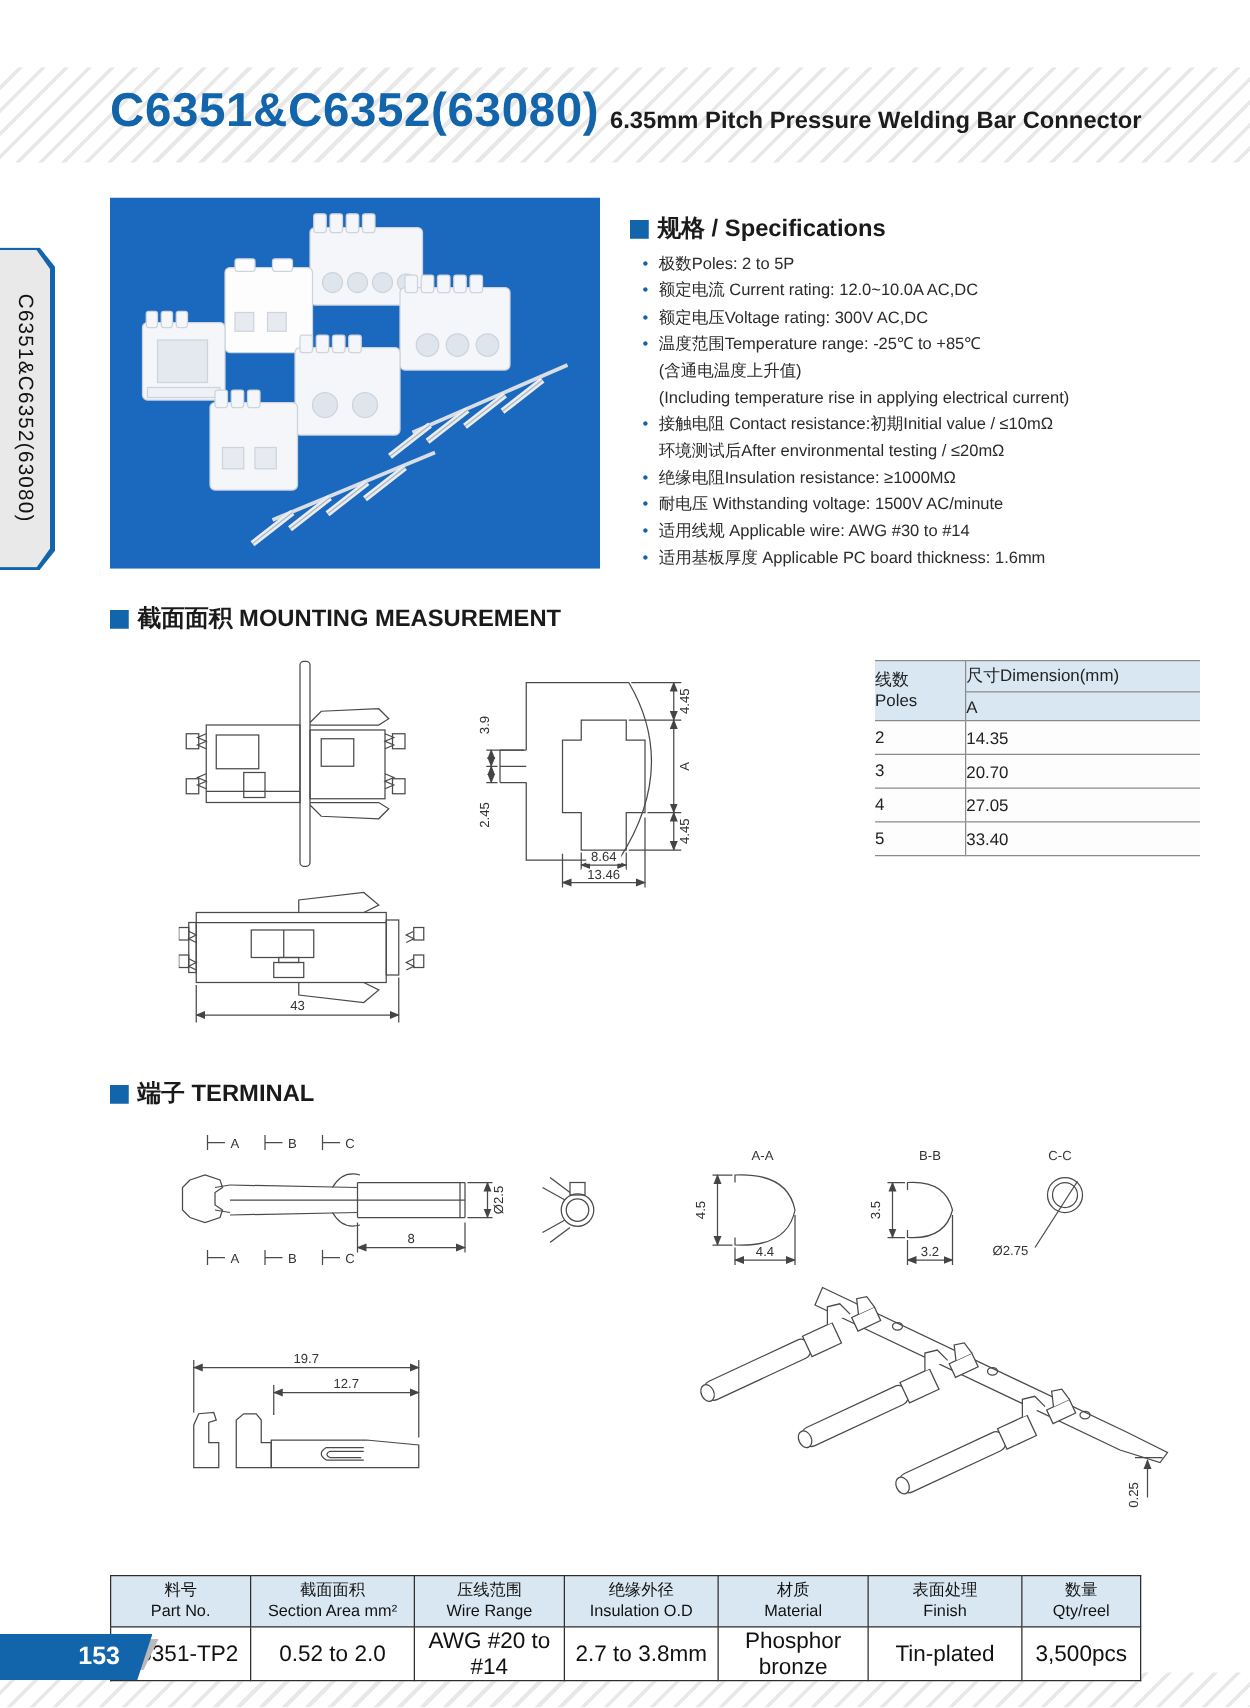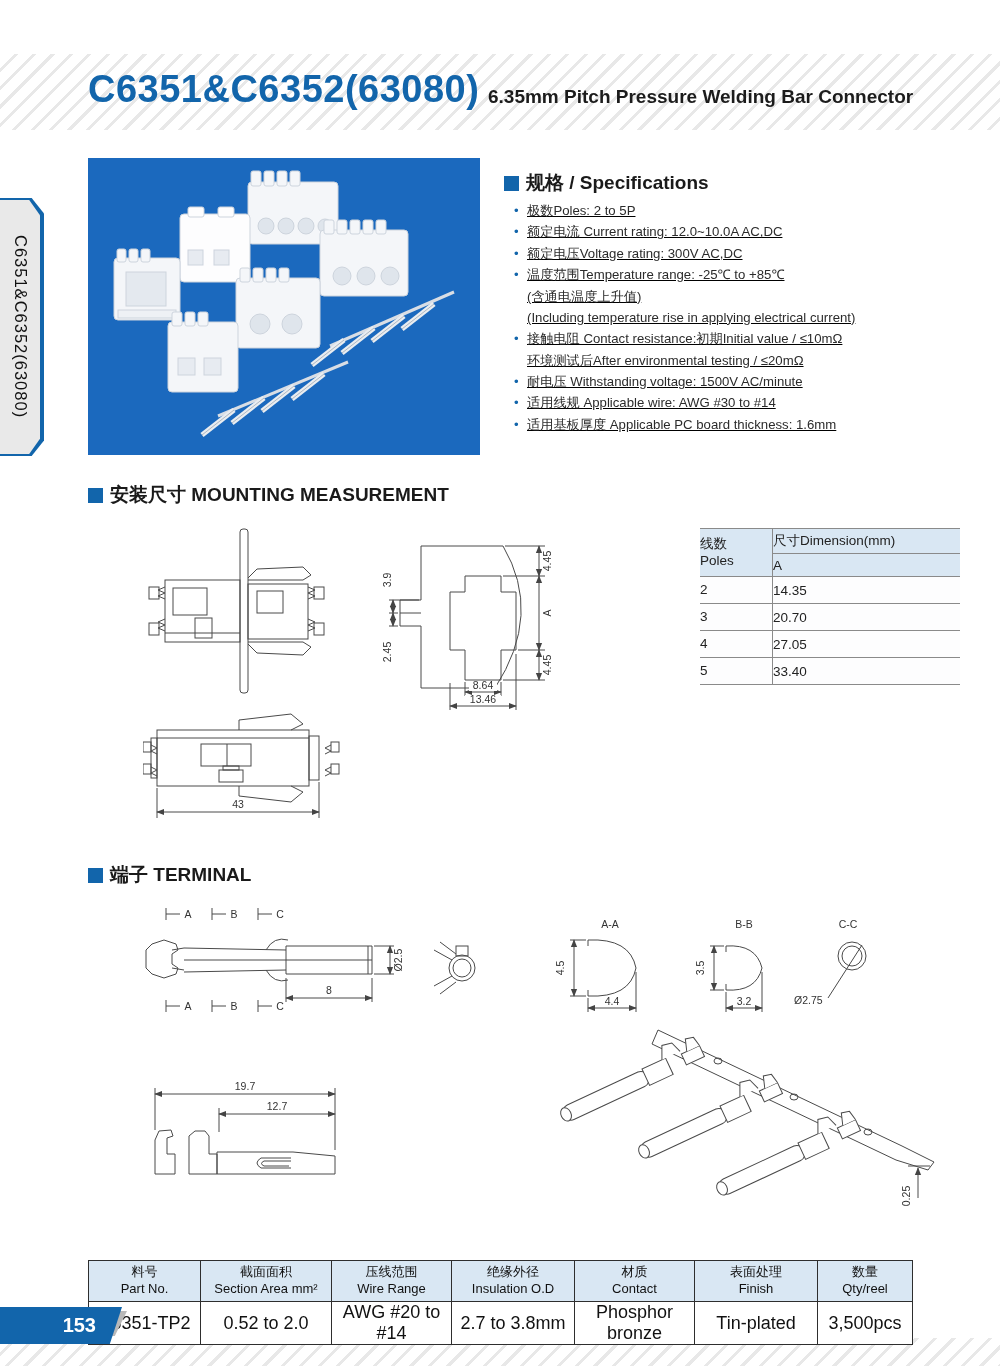--- a/index.html
+++ b/index.html
@@ -32,21 +32,21 @@
 
   
   .sec-head { position:absolute; display:flex; align-items:center; gap:7px; }
   .sec-head .sq { width:15px; height:15px; background:#1265ab; flex:0 0 auto; }
   .sec-head .txt { font-size:19px; font-weight:bold; color:#1a1a1a; white-space:nowrap; }
   .head-specs { left:504px; top:170px; }
   .head-mount { left:88px; top:482px; }
   .head-term  { left:88px; top:862px; }
 
   
-  .spec-list { position:absolute; left:514px; top:200px; width:462px; list-style:none; margin:0; padding:0;text-decoration:underline; }
+  .spec-list { position:absolute; left:514px; top:200px; width:462px; list-style:none; margin:0; padding:0; }
   .spec-list li { position:relative; padding-left:13px; font-size:13.2px; color:#2b2b2b; line-height:1.62; }
   .spec-list li::before { content:"•"; position:absolute; left:0; top:0; color:#1265ab; }
   .spec-list .cont { font-size:13.2px; color:#2b2b2b; line-height:1.62; }
 
   
   svg.draw { position:absolute; stroke:#4a4a4a; fill:none; stroke-width:1; }
   svg.draw text { stroke:none; fill:#333; font-size:10.5px; font-family:"Liberation Sans", sans-serif; }
 
   
   .dim-table { position:absolute; left:700px; top:528px; width:260px; border-collapse:collapse;
@@ -190,28 +190,29 @@
     <li><span>额定电压Voltage rating: 300V AC,DC</span></li>
     <li>
       <span>温度范围Temperature range: -25℃ to +85℃</span>
       <div class="cont">(含通电温度上升值)</div>
       <div class="cont">(Including temperature rise in applying electrical current)</div>
     </li>
     <li>
       <span>接触电阻 Contact resistance:初期Initial value / ≤10mΩ</span>
       <div class="cont">环境测试后After environmental testing / ≤20mΩ</div>
     </li>
+    <li><span>绝缘电阻Insulation resistance: ≥1000MΩ</span></li>
     <li><span>耐电压 Withstanding voltage: 1500V AC/minute</span></li>
     <li><span>适用线规 Applicable wire: AWG #30 to #14</span></li>
     <li><span>适用基板厚度 Applicable PC board thickness: 1.6mm</span></li>
   </ul>
 
   <div class="sec-head head-mount">
     <span class="sq"></span>
-    <span class="txt">安装尺寸 MOUNTING MEASUREMENT</span>
+    <span class="txt">截面面积 MOUNTING MEASUREMENT</span>
   </div>
 
   <svg class="draw" style="left:145px; top:523px;" width="200" height="177" viewBox="0 0 200 177">
     <rect x="95" y="6" width="8" height="164" rx="3"></rect>
     <rect x="20" y="57" width="75" height="62"></rect>
     <rect x="28" y="65" width="34" height="27"></rect>
     <rect x="50" y="95" width="17" height="20"></rect>
     <line x1="20" y1="110" x2="95" y2="110"></line>
     <rect x="103" y="61" width="60" height="55"></rect>
     <rect x="112" y="68" width="26" height="22"></rect>
@@ -469,21 +470,21 @@
       <col style="width:120px">
         <col style="width:123px">
         <col style="width:95px">
     </colgroup>
     <tbody>
         <tr>
       <th><span>料号</span><br><span>Part No.</span></th>
       <th><span>截面面积</span><br><span>Section Area mm²</span></th>
       <th><span>压线范围</span><br><span>Wire Range</span></th>
       <th><span>绝缘外径</span><br><span>Insulation O.D</span></th>
-      <th><span>材质</span><br><span>Contact</span></th>
+      <th><span>材质</span><br><span>Material</span></th>
       <th><span>表面处理</span><br><span>Finish</span></th>
       <th><span>数量</span><br><span>Qty/reel</span></th>
     </tr>
     <tr>
       <td>C6351-TP2</td>
       <td>0.52 to 2.0</td>
       <td>AWG #20 to #14</td>
       <td>2.7 to 3.8mm</td>
       <td>Phosphor bronze</td>
       <td>Tin-plated</td>

